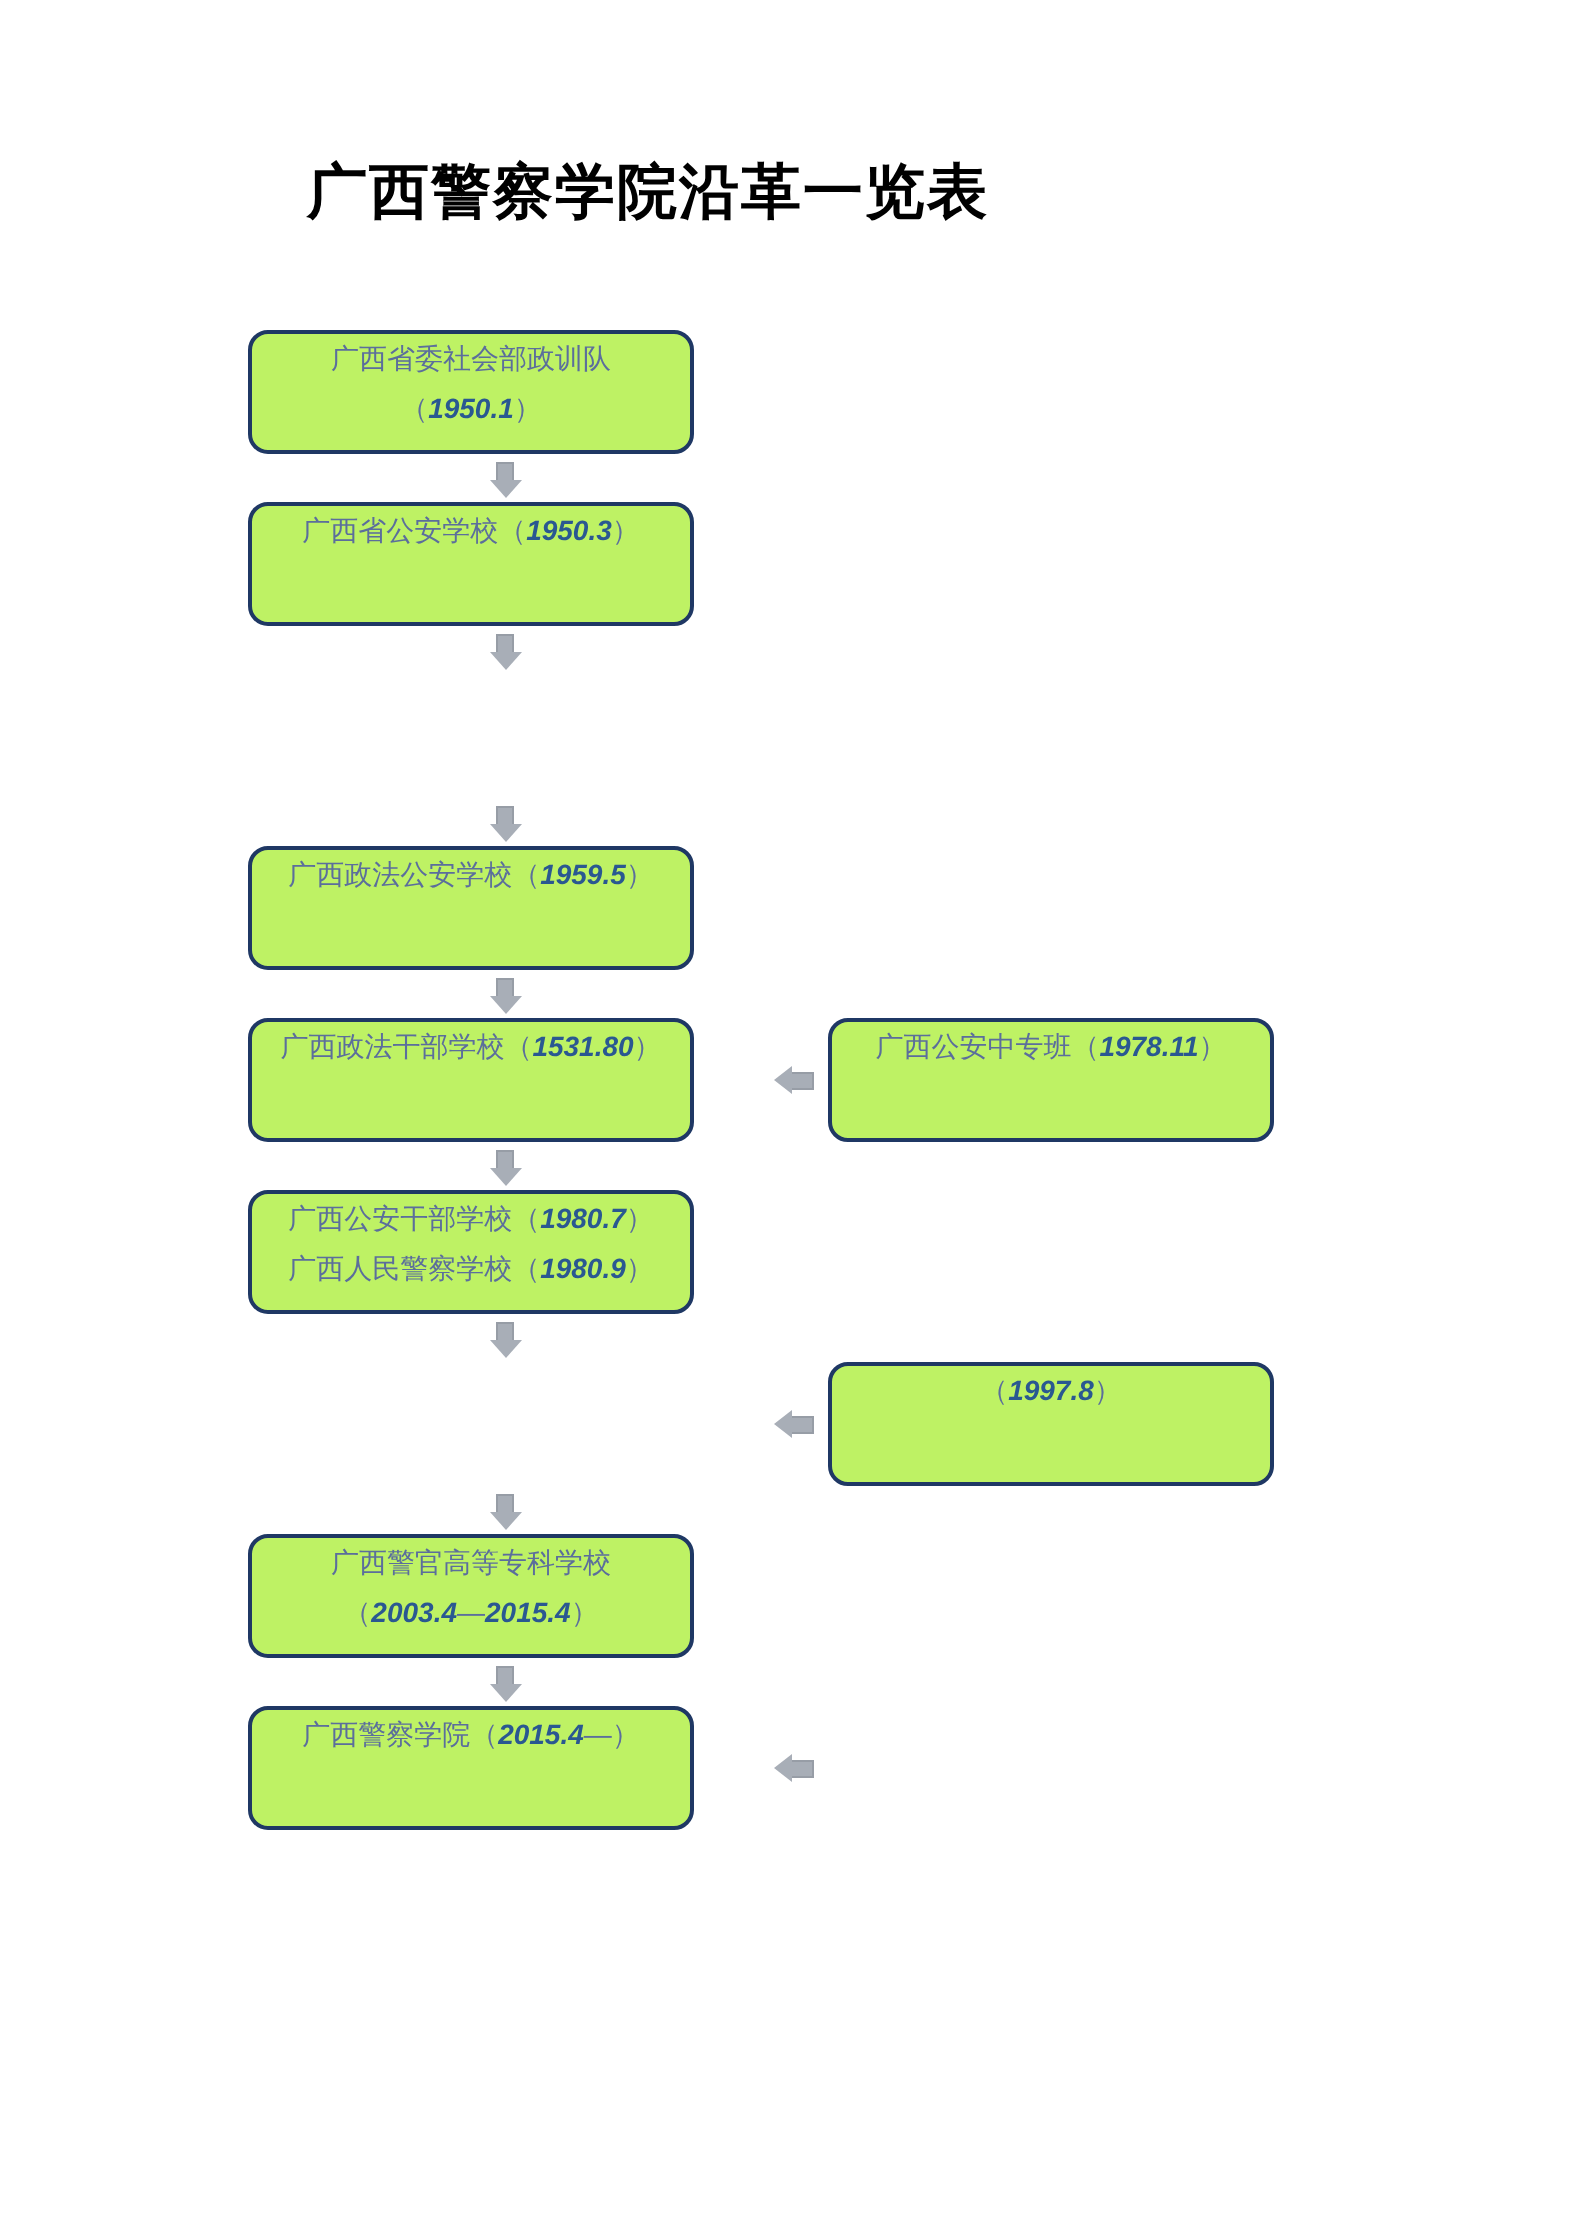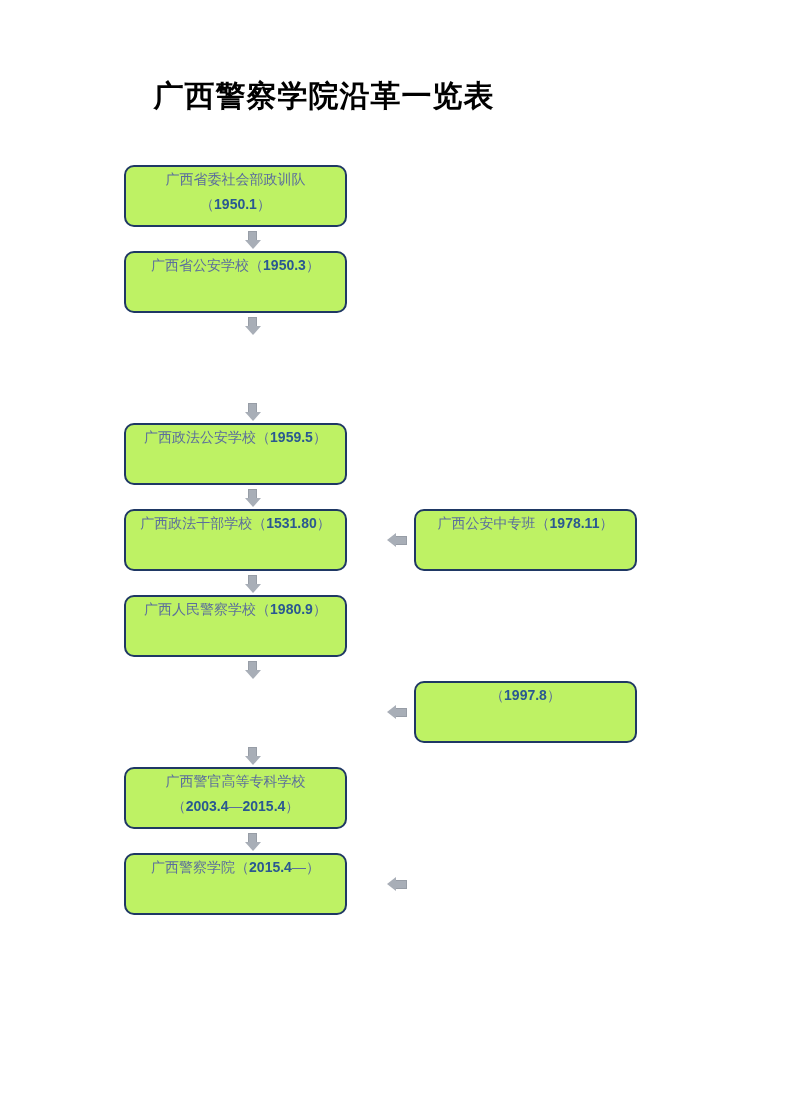--- a/index.html
+++ b/index.html
@@ -17,20 +17,21 @@
     position:absolute;width:223px;height:62px;box-sizing:border-box;
     border:2.5px solid #1F3864;border-radius:10px;background:#bef264;
     display:flex;flex-direction:column;justify-content:flex-start;align-items:center;
   }
   .node .line{
     font-size:14px;line-height:25px;color:#5B6E9C;text-align:center;white-space:nowrap;
   }
   .node .line .num{
     font-weight:700;color:#2A5891;
     font-family:"Liberation Sans","DejaVu Sans",sans-serif;
+    font-style:italic;
   }
   .main-node{left:124px;}
   .side-node{left:414px;}
   
   .down-arrow{position:absolute;left:244px;width:17px;display:flex;flex-direction:column;align-items:center;}
   .down-arrow .stem{width:7px;height:8px;background:#A8AEB7;border:1px solid #979DA6;border-bottom:none;}
   .down-arrow .head{width:0;height:0;border-left:8.5px solid transparent;border-right:8.5px solid transparent;border-top:9px solid #A8AEB7;}
   
   .left-arrow{position:absolute;display:flex;align-items:center;}
   .left-arrow .lhead{width:0;height:0;border-top:7.5px solid transparent;border-bottom:7.5px solid transparent;border-right:9px solid #A8AEB7;}
@@ -83,20 +84,21 @@
     <div class="line">广西政法干部学校（<span class="num">1531.80</span>）</div>
     <div class="line"></div>
   </div>
 
   <div class="down-arrow" style="top:575px">
       <div class="stem"></div>
       <div class="head"></div>
     </div>
 
   <div class="node main-node" style="top:595px">
+    <div class="line">广西公安干部学校（<span class="num">1980.7</span>）</div>
     <div class="line">广西人民警察学校（<span class="num">1980.9</span>）</div>
   </div>
 
   <div class="down-arrow" style="top:661px">
       <div class="stem"></div>
       <div class="head"></div>
     </div>
 
 
   <div class="down-arrow" style="top:747px">

